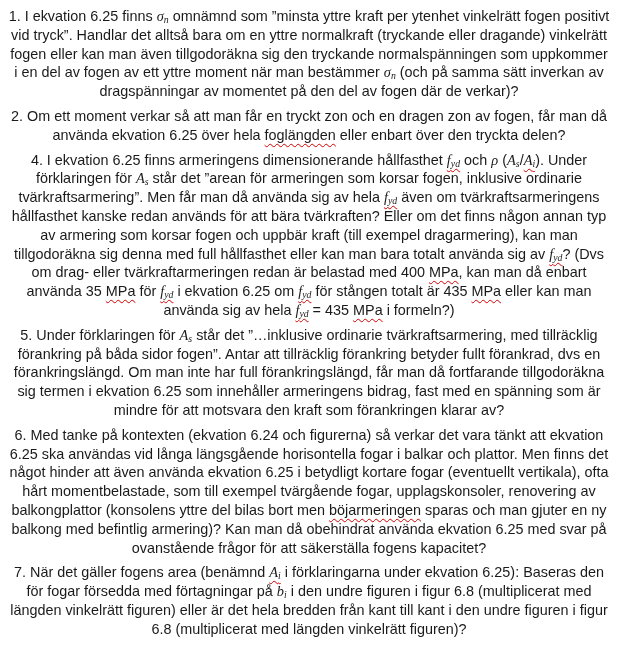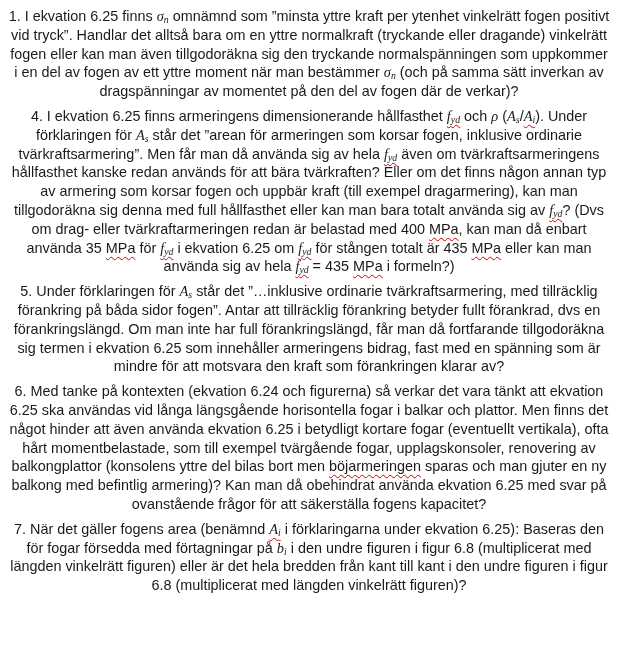--- a/index.html
+++ b/index.html
@@ -45,18 +45,19 @@
     text-underline-offset: 2.5px;
     text-decoration-skip-ink: none;
   }
 </style>
 </head>
 <body>
 
 <div class="page">
   <div>
       <p class="para"><span>1. I ekvation 6.25 finns </span><span class="math">σ<sub>n</sub></span><span> omnämnd som ”minsta yttre kraft per ytenhet vinkelrätt fogen positivt vid tryck”. Handlar det alltså bara om en yttre normalkraft (tryckande eller dragande) vinkelrätt fogen eller kan man även tillgodoräkna sig den tryckande normalspänningen som uppkommer i en del av fogen av ett yttre moment när man bestämmer </span><span class="math">σ<sub>n</sub></span><span> (och på samma sätt inverkan av dragspänningar av momentet på den del av fogen där de verkar)?</span></p>
+      <p class="para"><span>2. Om ett moment verkar så att man får en tryckt zon och en dragen zon av fogen, får man då använda ekvation 6.25 över hela </span><span class="squiggle">foglängden</span><span> eller enbart över den tryckta delen?</span></p>
       <p class="para"><span>4. I ekvation 6.25 finns armeringens dimensionerande hållfasthet </span><span class="math squiggle">f<sub>yd</sub></span><span> och </span><span class="math">ρ</span><span> (</span><span class="math">A<sub>s</sub></span><span>/</span><span class="math squiggle">A<sub>i</sub></span><span>). Under förklaringen för </span><span class="math">A<sub>s</sub></span><span> står det ”arean för armeringen som korsar fogen, inklusive ordinarie tvärkraftsarmering”. Men får man då använda sig av hela </span><span class="math squiggle">f<sub>yd</sub></span><span> även om tvärkraftsarmeringens hållfasthet kanske redan används för att bära tvärkraften? Eller om det finns någon annan typ av armering som korsar fogen och uppbär kraft (till exempel dragarmering), kan man tillgodoräkna sig denna med full hållfasthet eller kan man bara totalt använda sig av </span><span class="math squiggle">f<sub>yd</sub></span><span>? (Dvs om drag- eller tvärkraftarmeringen redan är belastad med 400 </span><span class="squiggle">MPa</span><span>, kan man då enbart använda 35 </span><span class="squiggle">MPa</span><span> för </span><span class="math squiggle">f<sub>yd</sub></span><span> i ekvation 6.25 om </span><span class="math squiggle">f<sub>yd</sub></span><span> för stången totalt är 435 </span><span class="squiggle">MPa</span><span> eller kan man använda sig av hela </span><span class="math squiggle">f<sub>yd</sub></span><span> = 435 </span><span class="squiggle">MPa</span><span> i formeln?)</span></p>
       <p class="para"><span>5. Under förklaringen för </span><span class="math">A<sub>s</sub></span><span> står det ”…inklusive ordinarie tvärkraftsarmering, med tillräcklig förankring på båda sidor fogen”. Antar att tillräcklig förankring betyder fullt förankrad, dvs en förankringslängd. Om man inte har full förankringslängd, får man då fortfarande tillgodoräkna sig termen i ekvation 6.25 som innehåller armeringens bidrag, fast med en spänning som är mindre för att motsvara den kraft som förankringen klarar av?</span></p>
       <p class="para"><span>6. Med tanke på kontexten (ekvation 6.24 och figurerna) så verkar det vara tänkt att ekvation 6.25 ska användas vid långa längsgående horisontella fogar i balkar och plattor. Men finns det något hinder att även använda ekvation 6.25 i betydligt kortare fogar (eventuellt vertikala), ofta hårt momentbelastade, som till exempel tvärgående fogar, upplagskonsoler, renovering av balkongplattor (konsolens yttre del bilas bort men </span><span class="squiggle">böjarmeringen</span><span> sparas och man gjuter en ny balkong med befintlig armering)? Kan man då obehindrat använda ekvation 6.25 med svar på ovanstående frågor för att säkerställa fogens kapacitet?</span></p>
       <p class="para"><span>7. När det gäller fogens area (benämnd </span><span class="math squiggle">A<sub>i</sub></span><span> i förklaringarna under ekvation 6.25): Baseras den för fogar försedda med förtagningar på </span><span class="math">b<sub>i</sub></span><span> i den undre figuren i figur 6.8 (multiplicerat med längden vinkelrätt figuren) eller är det hela bredden från kant till kant i den undre figuren i figur 6.8 (multiplicerat med längden vinkelrätt figuren)?</span></p>
     </div>
 </div>
 
 </body></html>

